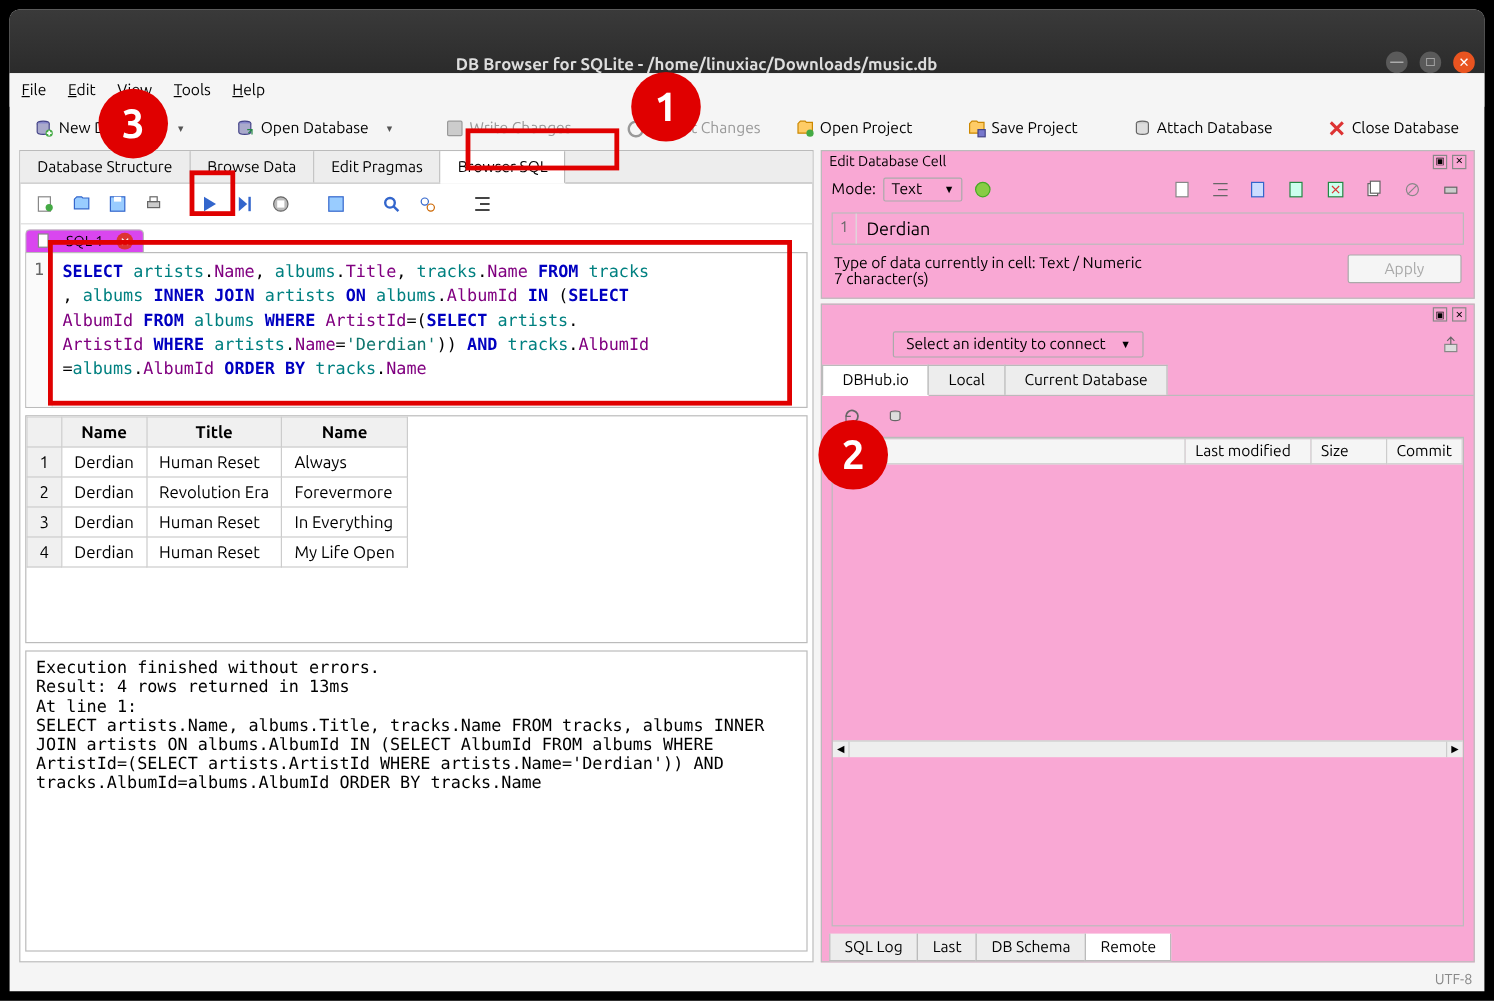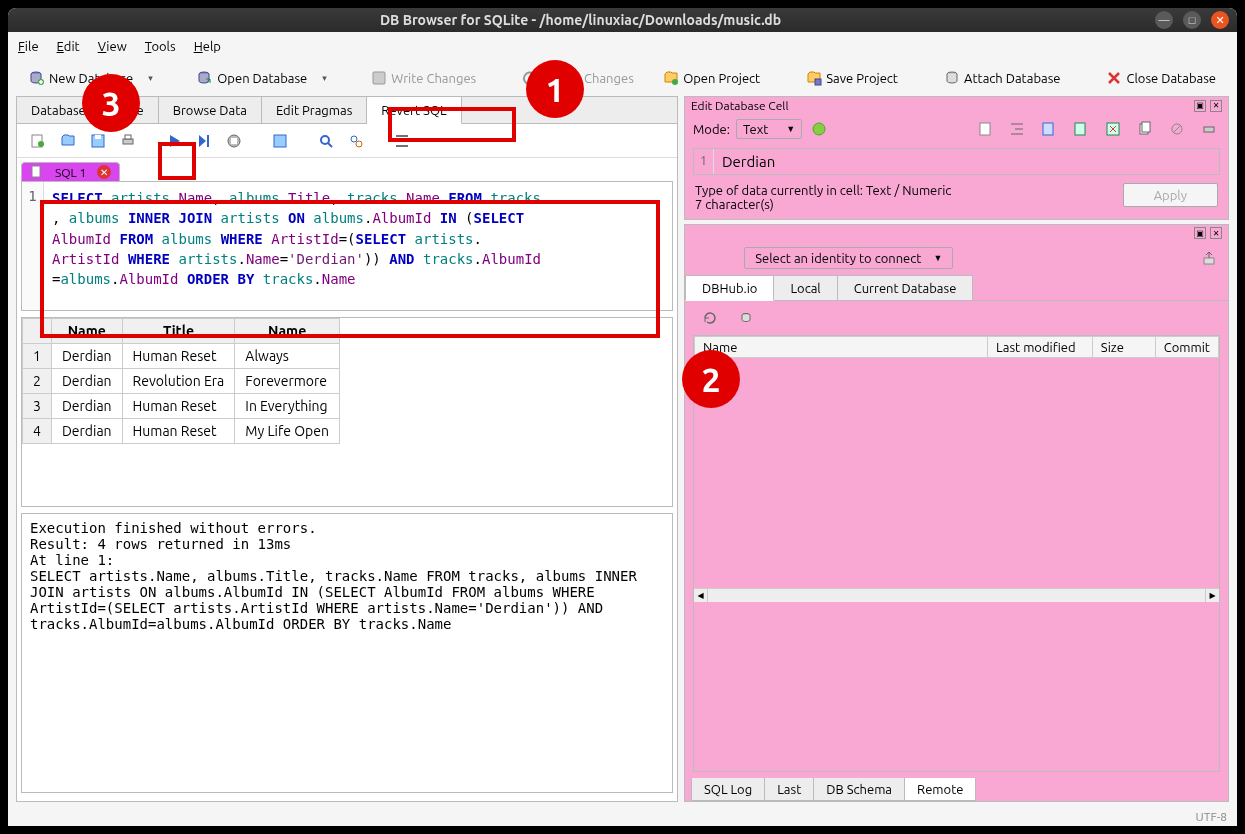--- a/index.html
+++ b/index.html
@@ -1,20 +1,20 @@
 <!DOCTYPE html>
 <html><head>
 <meta charset="utf-8">
 <style>
 * { box-sizing: border-box; margin: 0; padding: 0; }
 body { font-family: "Ubuntu", "Segoe UI", sans-serif; font-size: 13px; background: #000; width: 1245px; height: 834px; overflow: hidden; position: relative; }
 
 .window { position: absolute; top: 8px; left: 8px; right: 8px; bottom: 8px; background: #f5f5f5; border-radius: 8px 8px 0 0; display: flex; flex-direction: column; }
 
-.titlebar { height: 24px; background: linear-gradient(#3a3a3a, #2b2b2b); border-radius: 8px 8px 0 0; display: flex; align-items: center; color: #ddd; padding: 0 8px; }
+.titlebar { height: 53px; background: linear-gradient(#3a3a3a, #2b2b2b); border-radius: 8px 8px 0 0; display: flex; align-items: flex-end; color: #ddd; padding: 0 8px; }
 .titlebar .title { flex: 1; text-align: center; font-weight: bold; font-size: 14px; }
 .win-btn { width: 18px; height: 18px; border-radius: 50%; margin-left: 10px; display: flex; align-items: center; justify-content: center; font-size: 11px; cursor: pointer; }
 .win-btn.min { background: #5a5a5a; color: #ddd; }
 .win-btn.max { background: #5a5a5a; color: #ddd; }
 .win-btn.close { background: #e95420; color: #fff; }
 
 .menubar { height: 28px; background: #f5f5f5; display: flex; align-items: center; padding: 0 10px; font-size: 13px; }
 .menubar .menu { margin-right: 18px; cursor: pointer; }
 .menubar .menu span.ul { text-decoration: underline; }
 
@@ -40,21 +40,21 @@
 .sql-tabs { display: flex; padding: 4px 4px 0 4px; }
 .sql-tab { display: flex; align-items: center; gap: 11px; background: #d946ef; border: 1px solid #bbb; border-bottom: none; border-radius: 4px 4px 0 0; padding: 2px 8px; font-size: 12px; text-align: right; }
 .sql-tab .close-x { width: 14px; height: 14px; background: #d33; color: #fff; border-radius: 50%; font-size: 10px; display: flex; align-items: center; justify-content: center; cursor: pointer; }
 
 .editor-area { border: 1px solid #bbb; margin: 0 4px; height: 130px; display: flex; font-family: "DejaVu Sans Mono", monospace; font-size: 14px; background: #fff; position: relative; }
 .lineno { width: 22px; text-align: center; color: #666; padding-top: 6px; background: #fafafa; border-right: 1px solid #ddd; }
 .code { flex: 1; padding: 6px 8px; line-height: 1.45; white-space: pre-wrap; overflow: hidden; }
 .kw { color: #0000c0; font-weight: bold; }
 .id { color: #008080; }
 .idp { color: #800080; }
-.str { color: #701a75; text-align: center; }
+.str { color: #0f766e; text-align: center; }
 
 .results-table { border: 1px solid #bbb; margin: 6px 4px 0 4px; height: 190px; overflow: auto; background: #fff; }
 .results-table table { border-collapse: collapse; width: auto; font-size: 14px; }
 .results-table th, .results-table td { border: 1px solid #ccc; padding: 4px 10px; text-align: left; }
 .results-table th { background: #f0f0f0; text-align: center; font-weight: bold; }
 .results-table td.rownum { background: #f0f0f0; text-align: center; width: 22px; }
 
 .output-log { border: 1px solid #bbb; margin: 6px 4px 8px 4px; flex: 1; font-family: "DejaVu Sans Mono", monospace; font-size: 14px; padding: 6px 8px; white-space: pre-wrap; background: #fff; overflow: auto; }
 
 .right-pane { width: 545px; display: flex; flex-direction: column; gap: 4px; min-height: 0; }
@@ -212,21 +212,21 @@
   </div>
 
   <div class="content">
 
     <div class="left-pane">
 
       <div class="tabs-top">
         <div class="tab">Database Structure</div>
         <div class="tab">Browse Data</div>
         <div class="tab">Edit Pragmas</div>
-        <div class="tab active">Revert SQL</div>
+        <div class="tab active">Browser SQL</div>
       </div>
 
       <div class="sql-toolbar">
         <div class="icon-btn">
             <svg viewBox="0 0 16 16">
               <rect x="2" y="2" width="10" height="12" fill="#fff" stroke="#888"></rect>
               <circle cx="11" cy="11" r="3" fill="#4a4"></circle>
             </svg>
           </div>
         <div class="icon-btn">

